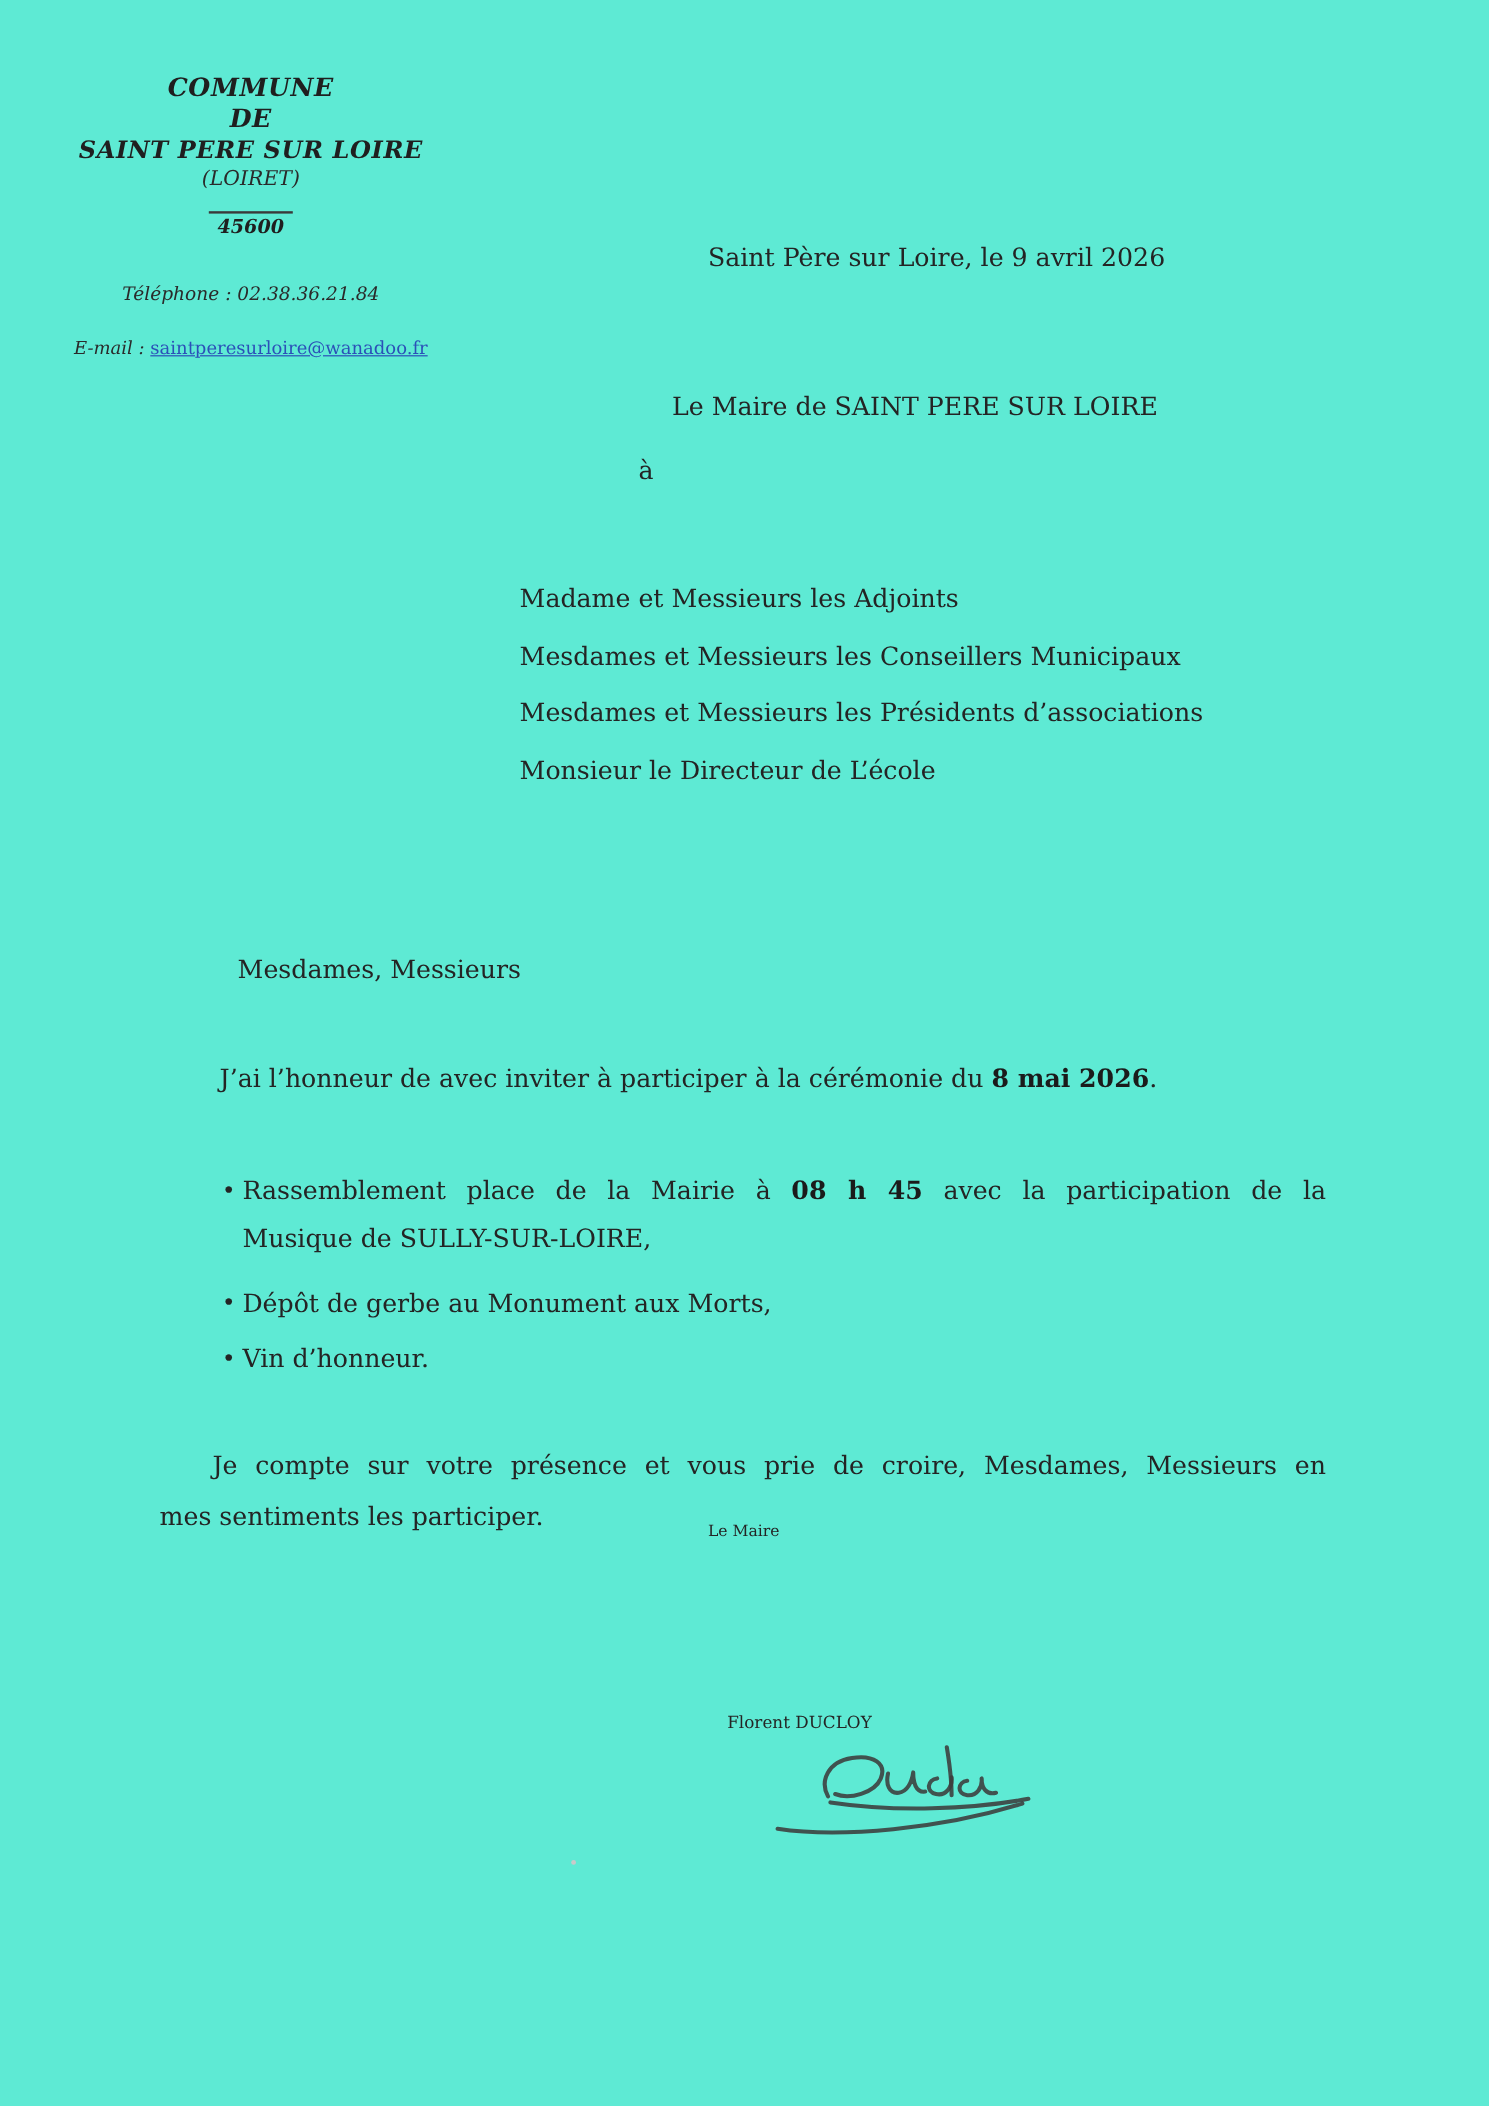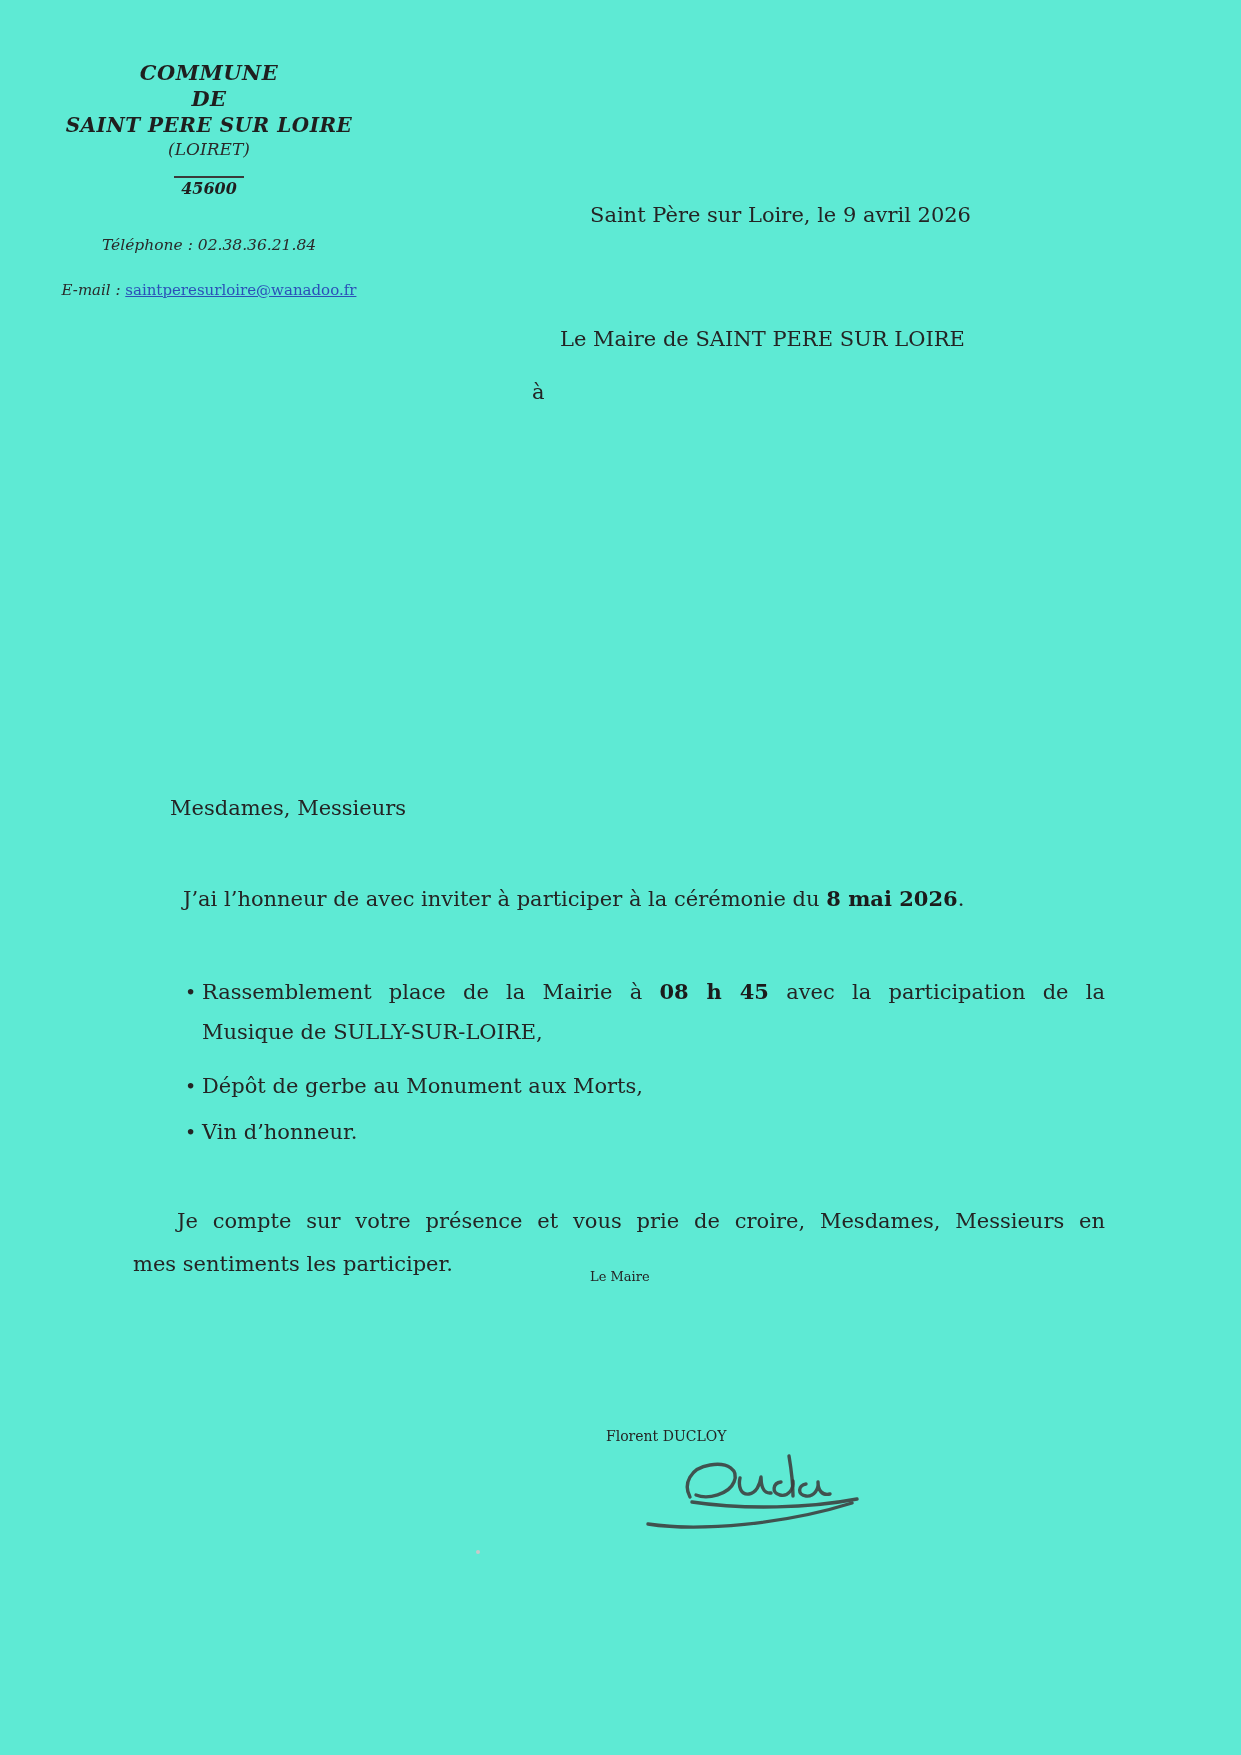--- a/index.html
+++ b/index.html
@@ -67,21 +67,21 @@
   .sender    { position: absolute; left: 560px; top: 327px; font-size: 21px; }
   .to-particle { position: absolute; left: 532px; top: 380px; font-size: 21px; }
   
   .recipients {
     position: absolute;
     left: 433px; top: 476px;
     font-size: 21px;
   }
   .recipients div { line-height: 47.5px; white-space: nowrap; }
   
-  .salutation { position: absolute; left: 170px; top: 796px; font-size: 21px; }
+  .salutation { position: absolute; left: 198px; top: 796px; font-size: 21px; }
   .intro      { position: absolute; left: 183px; top: 886px; font-size: 21px; white-space: nowrap; }
   .intro b, .bullet b { font-weight: 700; color: #1b1b1b; margin-top: 45px; }
   .bullet {
     position: absolute;
     left: 185px;
     width: 920px;
     font-size: 21px;
     line-height: 40px;
   }
   .bullet .marker {
@@ -138,20 +138,26 @@
     <div class="lh-email">
       <span>E-mail :</span>
       <a id="email-link" style="color: rgb(43, 80, 184);">saintperesurloire@wanadoo.fr</a>
     </div>
   </div>
 
   <div class="dateline">Saint Père sur Loire, le 9 avril 2026</div>
   <div class="sender">Le Maire de SAINT PERE SUR LOIRE</div>
   <div class="to-particle">à</div>
 
+  <div class="recipients">
+    <div>Madame et Messieurs les Adjoints</div>
+    <div>Mesdames et Messieurs les Conseillers Municipaux</div>
+    <div>Mesdames et Messieurs les Présidents d’associations</div>
+    <div>Monsieur le Directeur de L’école</div>
+  </div>
 
   <div class="salutation">Mesdames, Messieurs</div>
 
   <div class="intro">
     <span>J’ai l’honneur de avec inviter à participer à la cérémonie du </span><b>8 mai 2026</b><span>.</span>
   </div>
 
   <div class="bullet b1">
     <span class="marker">•</span>
     <div class="b-text">

